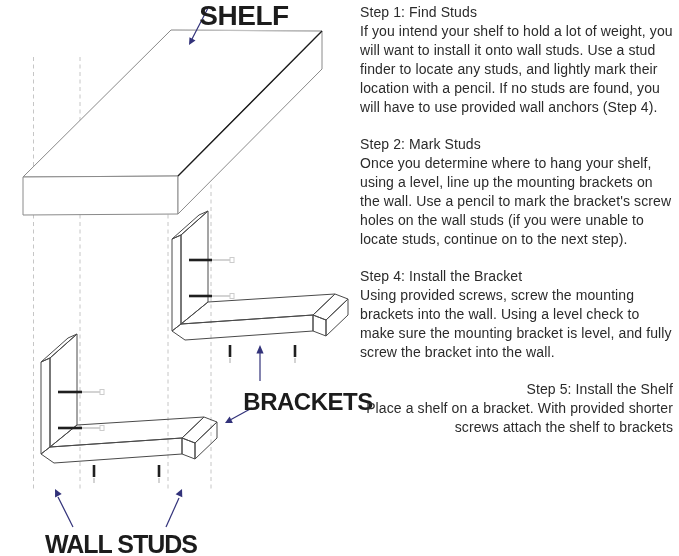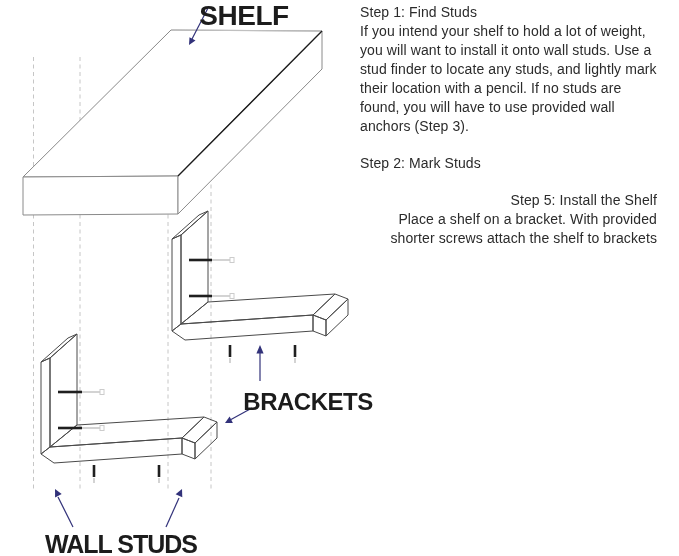--- a/index.html
+++ b/index.html
@@ -8,21 +8,21 @@
     font-family:"Liberation Sans",sans-serif;
   }
   #diagram{
     position:absolute;left:0;top:0;width:360px;height:556px;padding-left:22px;
   }
   #steps{
     position:absolute;left:360px;top:3px;width:313px;
     font-size:14px;line-height:19px;color:#2b2b2b;
     letter-spacing:0.1px;
   }
-  .step{margin:0 16px 18px 0;}
+  .step{margin:0 0 18px 0;}
   .step-4{margin-top:6px;}
   .step-5{margin-top:3px;text-align:right;}
   .step-title{margin:0;}
   .step-body{margin:0;}
   svg text{
     font-family:"Liberation Sans",sans-serif;
     font-weight:600;fill:#1c1c1c;
   }
   .dl{stroke:#c6c6c6;stroke-width:1;stroke-dasharray:4 3.5;fill:none;}
   .bk{fill:none;stroke:#4a4a4a;stroke-width:1;stroke-linejoin:round;}
@@ -129,24 +129,29 @@
 
   <text x="222" y="25" font-size="28" letter-spacing="-0.5" text-anchor="middle">SHELF</text>
   <text x="286" y="410" font-size="24" letter-spacing="-0.5" text-anchor="middle">BRACKETS</text>
   <text x="99" y="553" font-size="25" letter-spacing="-1" text-anchor="middle">WALL STUDS</text>
 </svg>
 </div>
 
 <div id="steps">
   <div class="step step-1">
     <div class="step-title">Step 1: Find Studs</div>
-    <div class="step-body">If you intend your shelf to hold a lot of weight, you will want to install it onto wall studs. Use a stud finder to locate any studs, and lightly mark their location with a pencil. If no studs are found, you will have to use provided wall anchors (Step 3).</div>
+    <div class="step-body">If you intend your shelf to hold a lot of weight, you will want to install it onto wall studs. Use a stud finder to locate any studs, and lightly mark their location with a pencil. If no studs are found, you will have to use provided wall anchors (Step 4).</div>
   </div>
   <div class="step step-2">
     <div class="step-title">Step 2: Mark Studs</div>
+    <div class="step-body">Once you determine where to hang your shelf, using a level, line up the mounting brackets on the wall. Use a pencil to mark the bracket's screw holes on the wall studs (if you were unable to locate studs, continue on to the next step).</div>
   </div>
   <div class="step step-3">
+  </div>
+  <div class="step step-4">
+    <div class="step-title">Step 4: Install the Bracket</div>
+    <div class="step-body">Using provided screws, screw the mounting brackets into the wall. Using a level check to make sure the mounting bracket is level, and fully screw the bracket into the wall.</div>
   </div>
   <div class="step step-5">
     <div class="step-title">Step 5: Install the Shelf</div>
     <div class="step-body">Place a shelf on a bracket. With provided shorter screws attach the shelf to brackets</div>
   </div>
 </div>
 
 </body></html>

